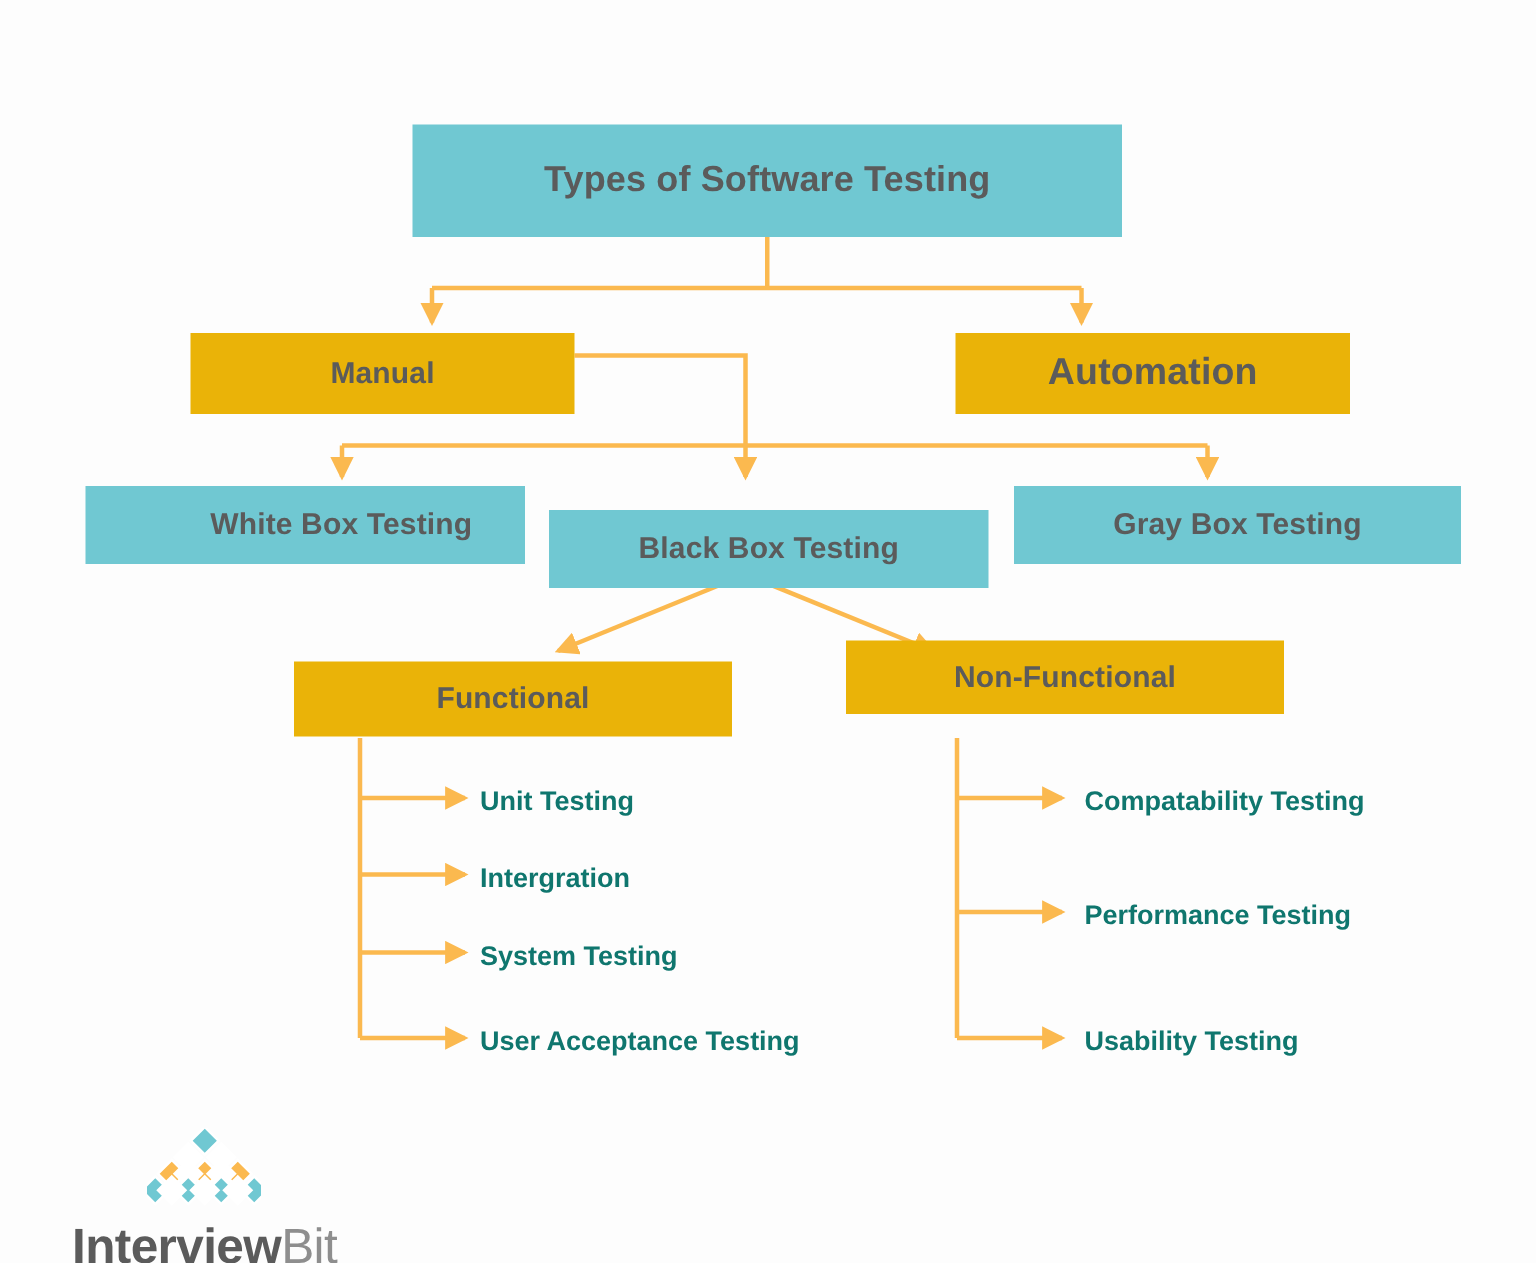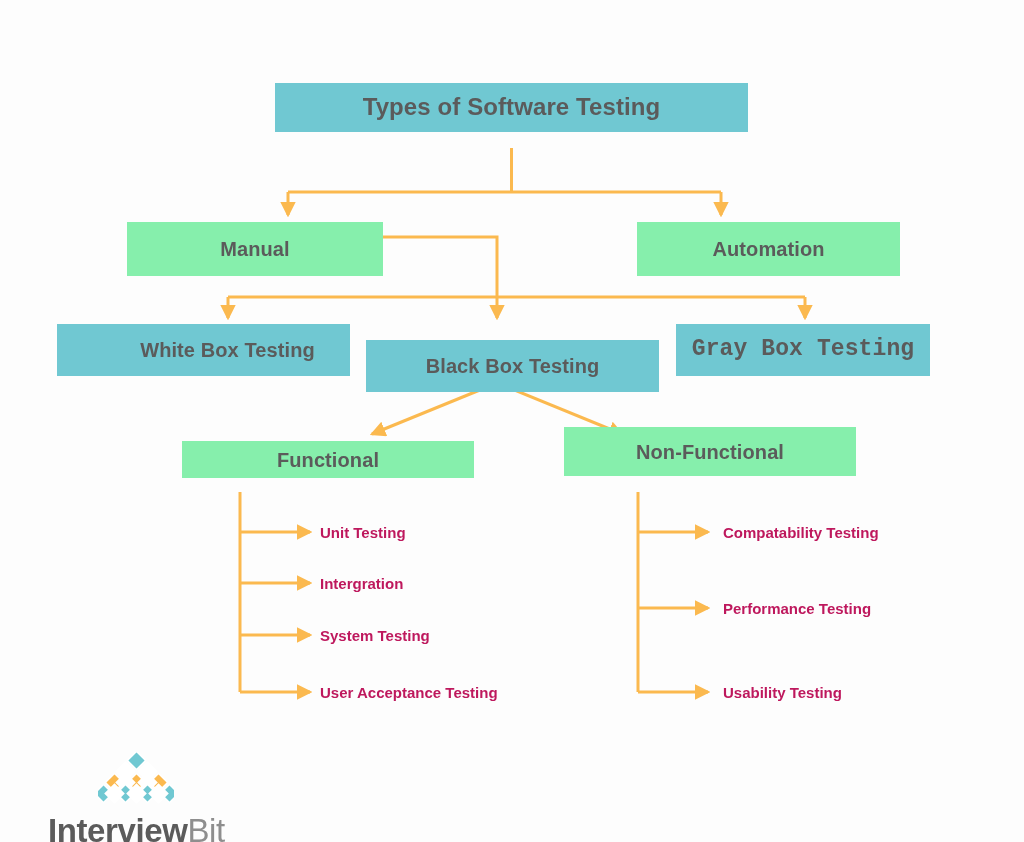--- a/index.html
+++ b/index.html
@@ -32,36 +32,36 @@
     align-items: center;
     justify-content: center;
     box-sizing: border-box;
     font-weight: bold;
     color: #5b5b5b;
     letter-spacing: 0.1px;
     text-align: center;
     line-height: 1.1;
   }
   .node.teal  { background: #70c8d2; }
-  .node.amber { background: #86efac; }
+  .node.amber { background: #eab308; }
 
-  .n-title { left: 275px; top: 83px;  width: 473px; height: 49px; font-size: 24px; }
+  .n-title { left: 275px; top: 83px;  width: 473px; height: 75px; font-size: 24px; }
   .n-manual     { left: 127px; top: 222px; width: 256px; height: 54px; font-size: 20px; }
-  .n-automation { left: 637px; top: 222px; width: 263px; height: 54px; font-size: 20px; }
+  .n-automation { left: 637px; top: 222px; width: 263px; height: 54px; font-size: 25px; }
   .n-white { left: 57px;  top: 324px; width: 293px; height: 52px; font-size: 20px; padding-left: 48px; }
   .n-black { left: 366px; top: 324px; width: 293px; height: 52px; font-size: 20px; margin-top: 16px; }
-  .n-gray  { left: 676px; top: 324px; width: 254px; height: 52px; font-size: 23px; font-family: Liberation Mono, monospace; }
-  .n-functional     { left: 182px; top: 441px; width: 292px; height: 37px; font-size: 20px; }
+  .n-gray  { left: 676px; top: 324px; width: 298px; height: 52px; font-size: 20px; }
+  .n-functional     { left: 196px; top: 441px; width: 292px; height: 50px; font-size: 20px; }
   .n-nonfunctional  { left: 564px; top: 427px; width: 292px; height: 49px; font-size: 20px; }
 
   .leaf {
     position: absolute;
-    font-size: 15px;
+    font-size: 18px;
     font-weight: bold;
-    color: #be185d;
+    color: #0f766e;
     white-space: nowrap;
     line-height: 1;
   }
 
   
   #logo {
     position: absolute;
     left: 48px;
     top: 752px;
     display: flex;

